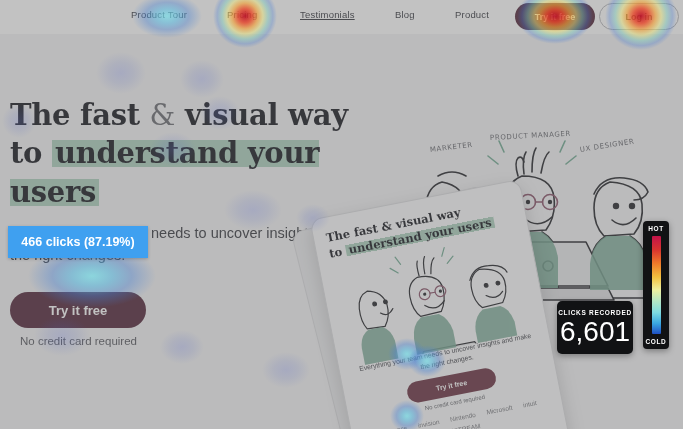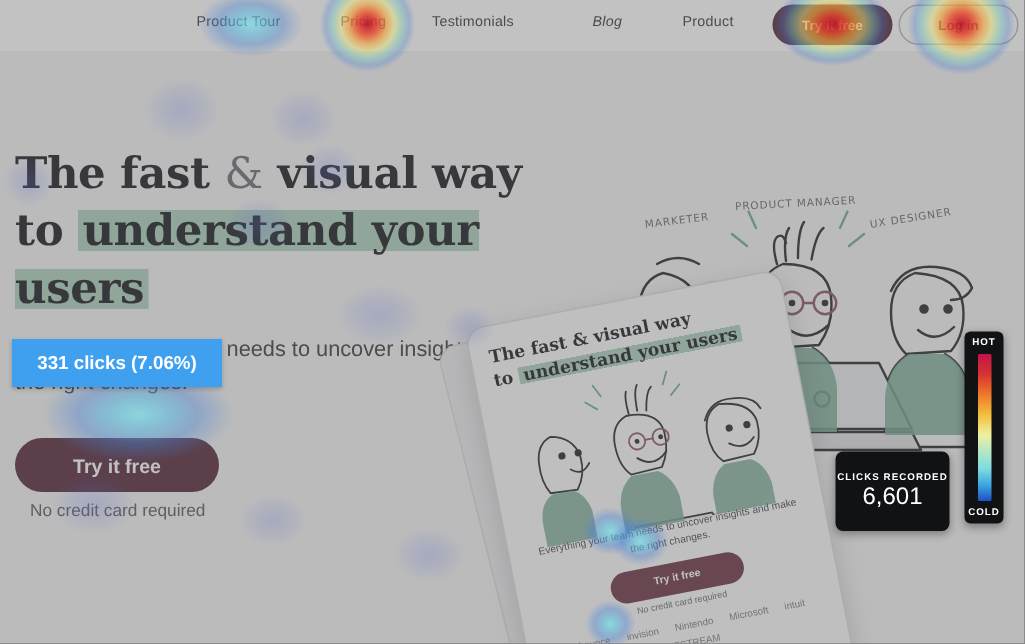--- a/index.html
+++ b/index.html
@@ -29,22 +29,22 @@
     background: #ffffff;
     display: flex; align-items: center;
   }
   .nav-link {
     position: absolute; top: 9px;
     font-size: 9.5px; color: #3b3f52; letter-spacing: .2px;
     white-space: nowrap;
   }
   #nav-product-tour { left: 131px; }
   #nav-pricing      { left: 227px; }
-  #nav-testimonials { left: 288px; }
-  #nav-blog         { left: 395px; font-style: italic; }
+  #nav-testimonials { left: 300px; text-decoration: underline; }
+  #nav-blog         { left: 395px; }
   #nav-support      { left: 455px; }
 
   .nav-btn {
     position: absolute; top: 3px; height: 27px;
     border-radius: 14px;
     display: flex; align-items: center; justify-content: center;
     font-size: 9px; font-weight: bold; white-space: nowrap;
   }
   #nav-btn-try {
     left: 515px; width: 80px;
@@ -191,21 +191,21 @@
     position: absolute; left: 557px; top: 301px;
     width: 76px; height: 53px;
     background: #111214; border-radius: 5px;
     display: flex; flex-direction: column; align-items: center; justify-content: center;
     box-shadow: 0 2px 6px rgba(0,0,0,.35);
   }
   #clicks-label {
     font-size: 6.5px; font-weight: bold; color: #ffffff;
     letter-spacing: .7px; margin-bottom: 2px;
   }
-  #clicks-value { font-size: 16px; color: #ffffff; line-height: 1; }
+  #clicks-value { font-size: 28px; color: #ffffff; line-height: 1; }
 
   
   #legend {
     position: absolute; left: 643px; top: 221px;
     width: 26px; height: 128px;
     background: #111214; border-radius: 4px;
     display: flex; flex-direction: column; align-items: center;
     padding: 4px 0; box-shadow: 0 2px 6px rgba(0,0,0,.35);
   }
   .legend-cap {
@@ -369,21 +369,21 @@
     <div class="blob faint" style="left:2px; top:104px; width:34px; height:34px;"></div>
     <div class="blob faint" style="left:224px; top:190px; width:58px; height:40px;"></div>
     <div class="blob faint" style="left:296px; top:204px; width:34px; height:28px;"></div>
     <div class="blob faint" style="left:34px; top:316px; width:56px; height:40px;"></div>
     <div class="blob faint" style="left:160px; top:330px; width:44px; height:34px;"></div>
     <div class="blob faint" style="left:262px; top:352px; width:48px; height:36px;"></div>
     <div class="blob faint" style="left:150px; top:132px; width:46px; height:34px;"></div>
   </div>
 
   <div id="tooltip">
-    <span>331 clicks (7.06%)</span>
+    <span>466 clicks (87.19%)</span>
   </div>
 
   <div id="clicks-badge">
     <div id="clicks-label">CLICKS RECORDED</div>
     <div id="clicks-value">6,601</div>
   </div>
 
   <div id="legend">
     <div class="legend-cap">HOT</div>
     <div id="legend-bar"></div>

